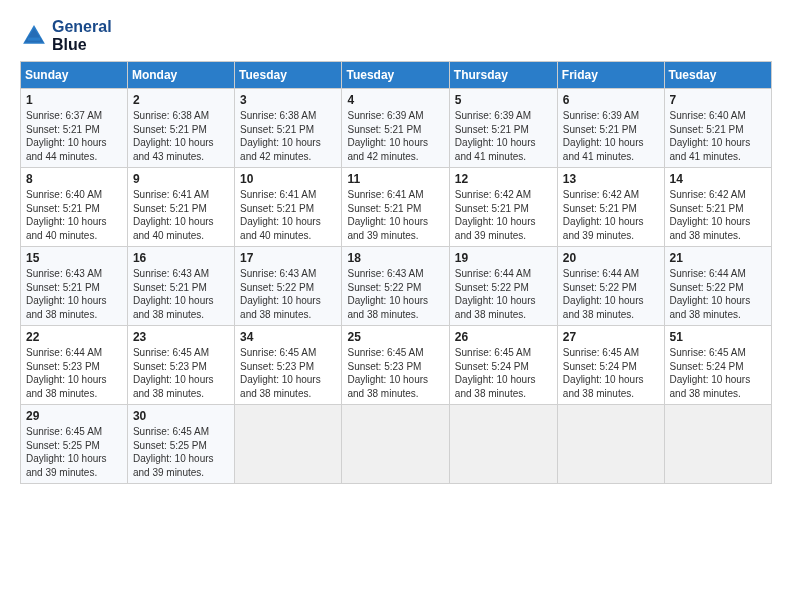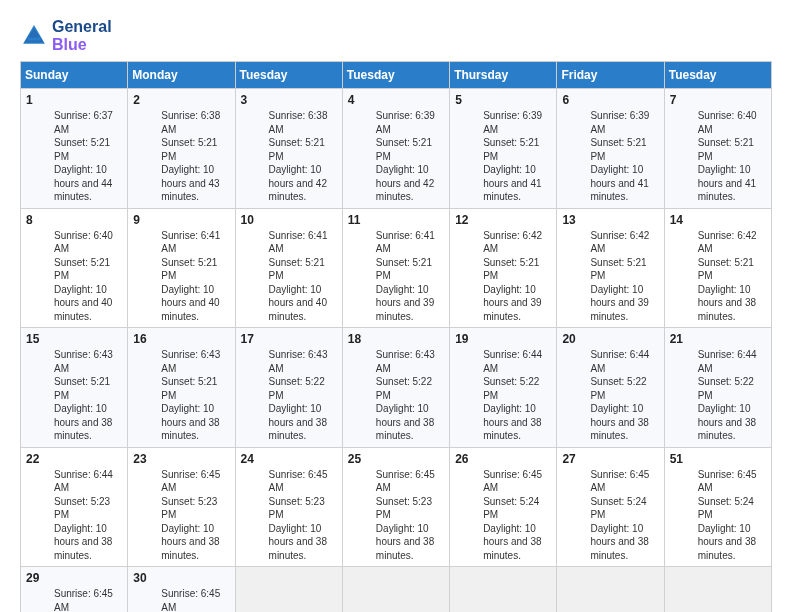--- a/index.html
+++ b/index.html
@@ -76,40 +76,39 @@
       font-weight: bold;
       font-size: 12px;
       color: #222;
       display: block;
       margin-bottom: 2px;
     }
     .day-info {
       color: #333;
       font-size: 10px;
       line-height: 1.35;
-      margin-left: 28px;
     }
     .empty-cell {
       background: #f0f0f0 !important;
     }
   </style>
 </head>
 <body>
 
 <div class="page">
   <div class="header">
     <div class="logo">
       <svg class="logo-icon" viewBox="0 0 36 36">
         <polygon points="18,4 32,28 4,28" fill="#2a7dc9"></polygon>
         <polygon points="18,8 30,26 6,26" fill="#1a4a8a" opacity="0.3"></polygon>
         <rect x="10" y="20" width="16" height="4" fill="#2a7dc9"></rect>
       </svg>
       <div>
         <div style="font-size:16px;font-weight:bold;color:#1a4a8a;line-height:1.1;">General</div>
-        <div style="font-size:16px;font-weight:bold;color:#8b5cf6;line-height:1.1;">Blue</div>
+        <div style="font-size:16px;font-weight:bold;color:#0f172a;line-height:1.1;">Blue</div>
       </div>
     </div>
     <div class="title-block">
       <div class="calendar-title"></div>
       <div class="calendar-subtitle"></div>
     </div>
   </div>
 
   <table class="calendar">
     <thead>
@@ -309,21 +308,21 @@
       </td>
           <td>
         <span class="day-number">23</span>
         <div class="day-info">
           Sunrise: 6:45 AM<br>
           Sunset: 5:23 PM<br>
           Daylight: 10 hours and 38 minutes.
         </div>
       </td>
           <td>
-        <span class="day-number">24</span>
+        <span class="day-number">34</span>
         <div class="day-info">
           Sunrise: 6:45 AM<br>
           Sunset: 5:23 PM<br>
           Daylight: 10 hours and 38 minutes.
         </div>
       </td>
           <td>
         <span class="day-number">25</span>
         <div class="day-info">
           Sunrise: 6:45 AM<br>

